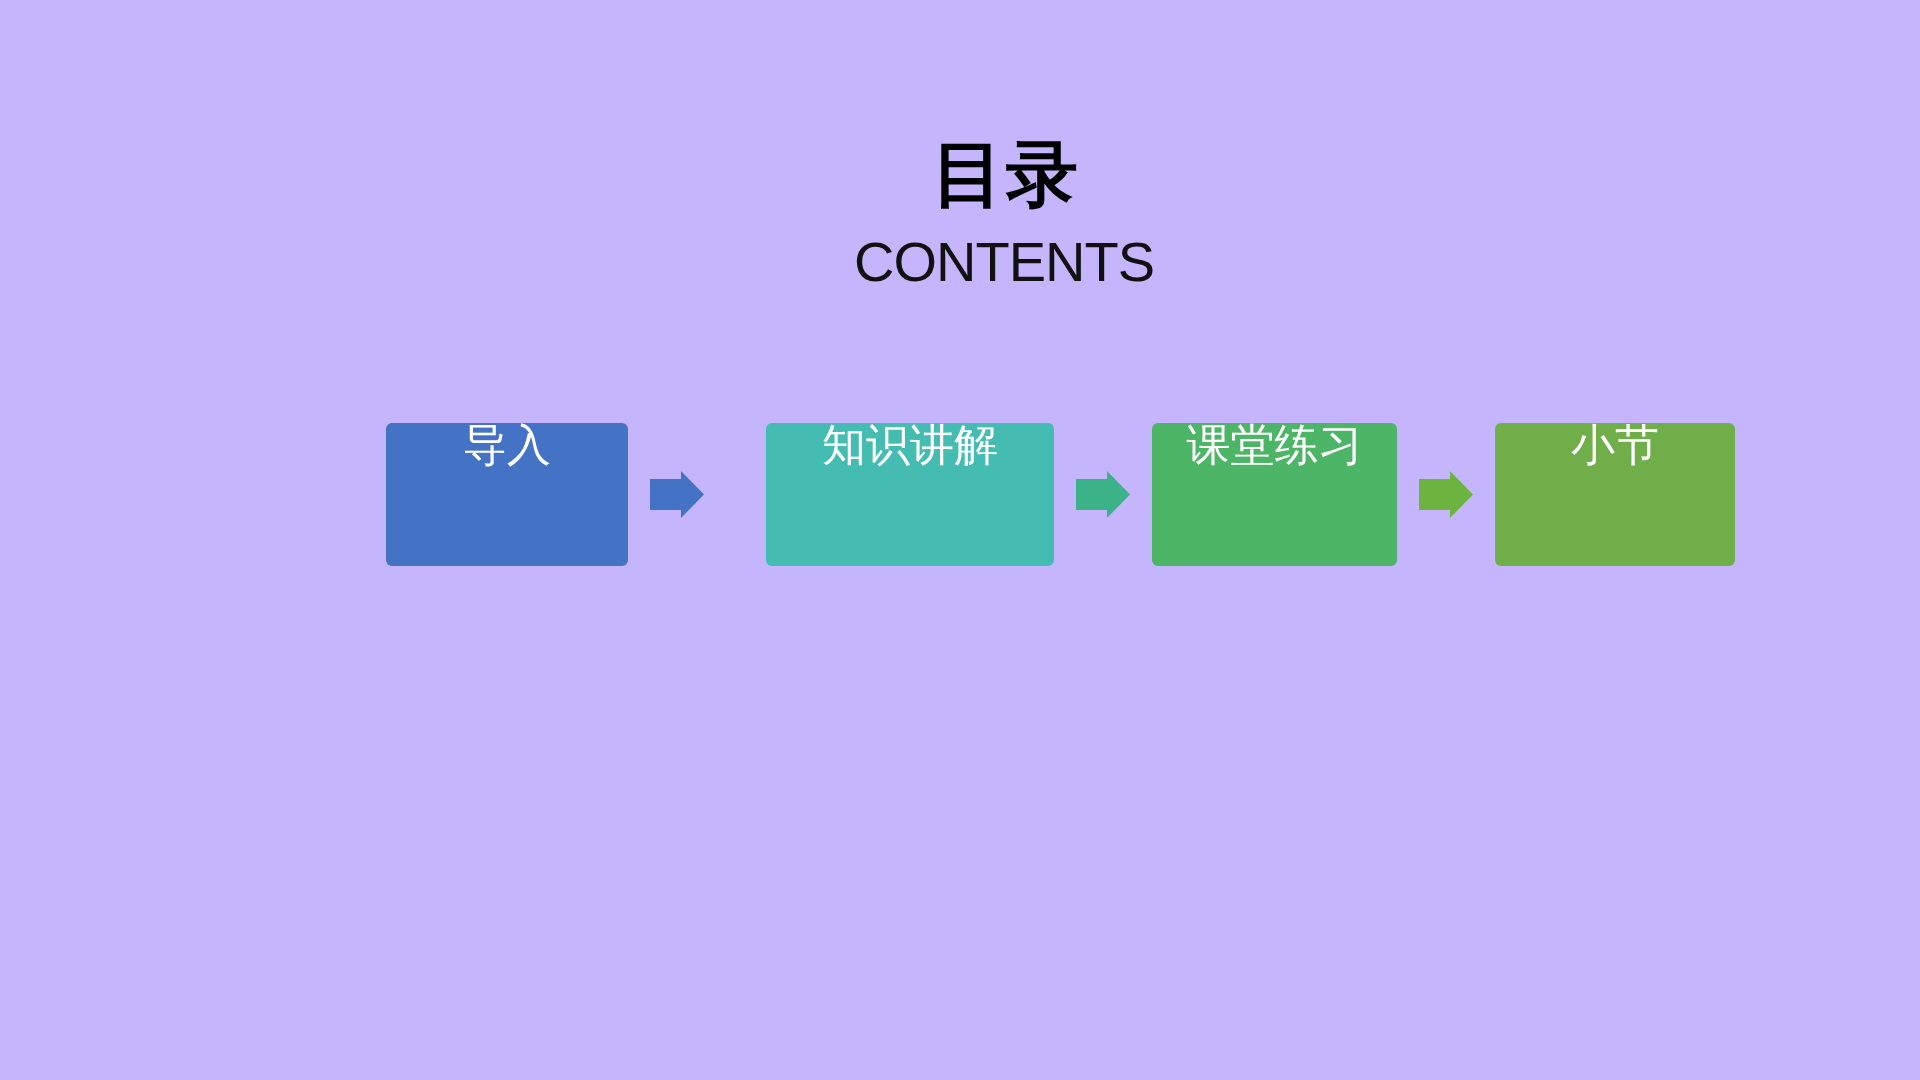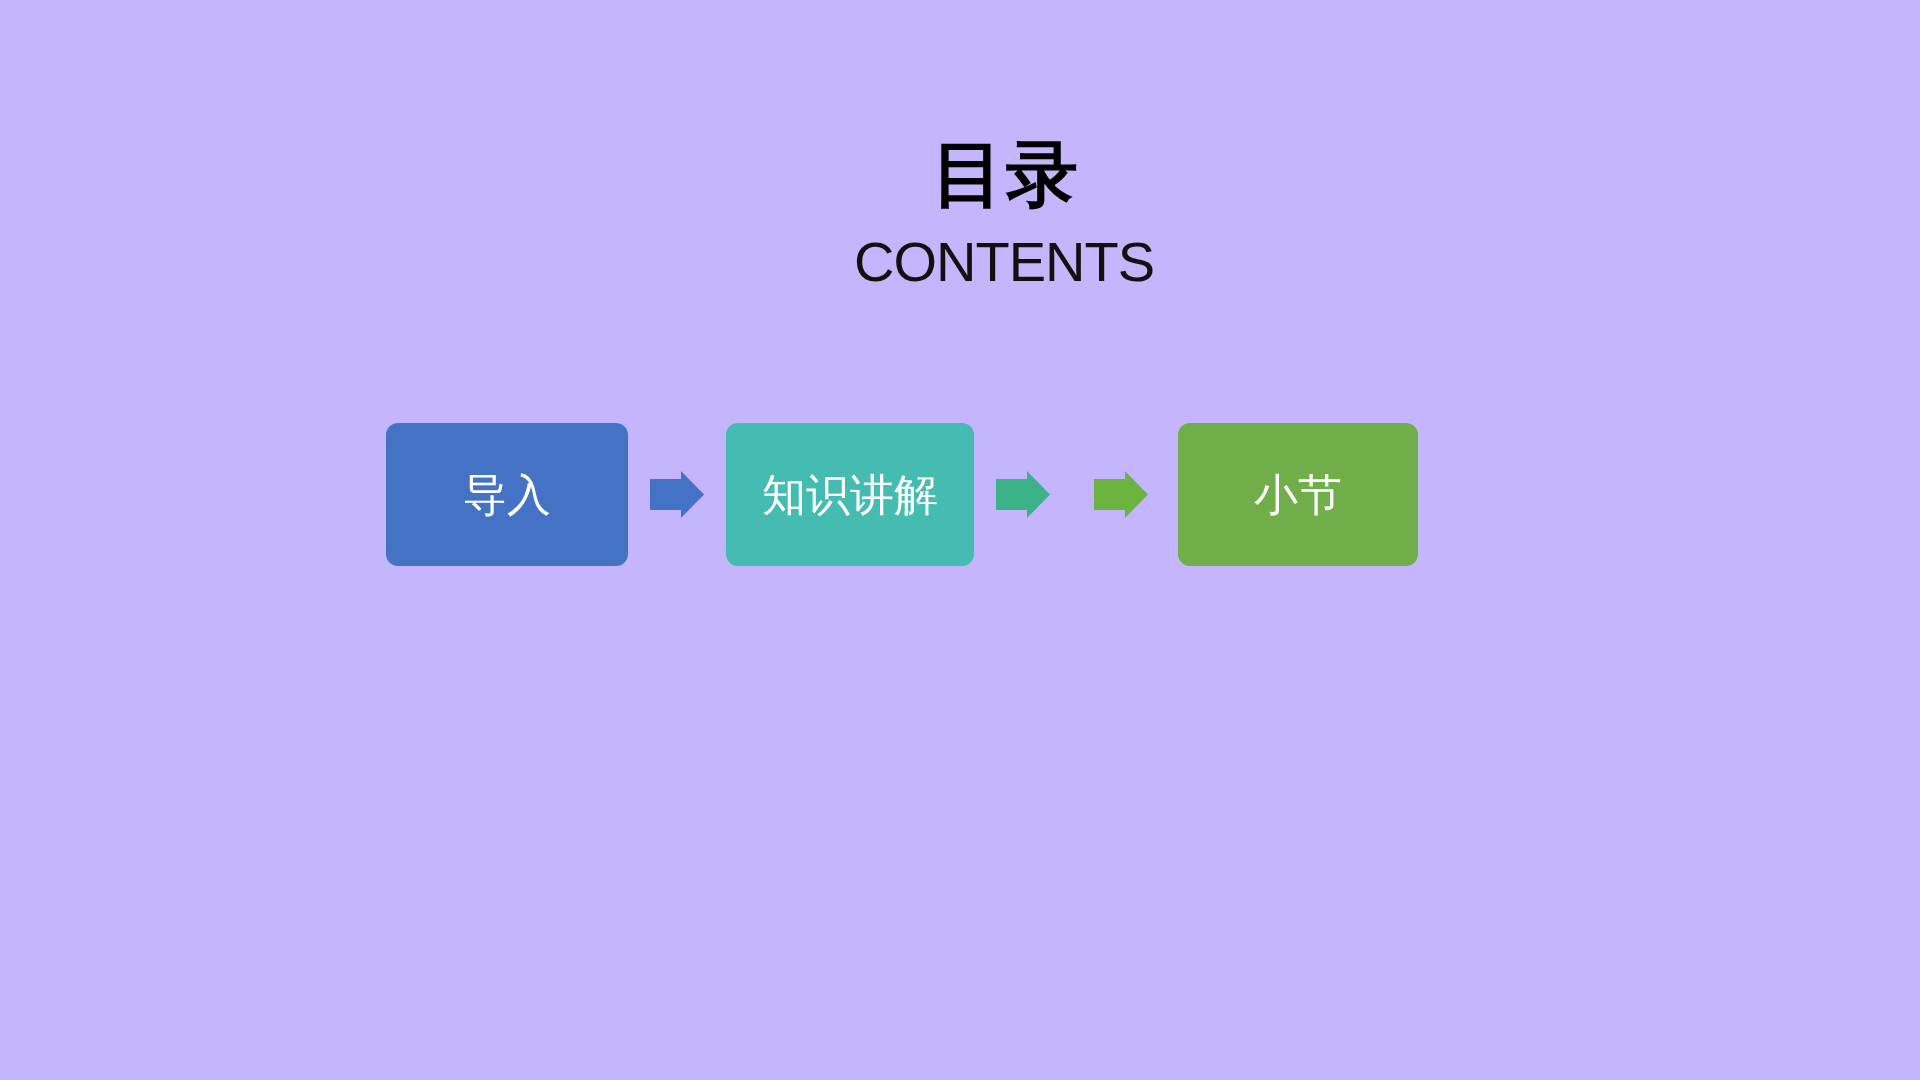--- a/index.html
+++ b/index.html
@@ -44,30 +44,29 @@
   .flow {
     position: absolute;
     top: 423px;
     left: 386px;
     height: 143px;
     display: flex;
     align-items: center;
   }
   .step {
     height: 143px;
-    border-radius: 12px;
+    border-radius: 6px;
     display: flex;
-    align-items: center;
     justify-content: center;
     flex: 0 0 auto;
   }
   .step-1 { width: 242px; }
-  .step-2 { width: 248px; }
+  .step-2 { width: 288px; margin-left: 40px; }
   .step-3 { width: 245px; }
-  .step-4 { width: 240px; margin-left: 8px; }
+  .step-4 { width: 240px; }
   .step-label {
     color: #ffffff;
     font-size: 44px;
     line-height: 1;
     white-space: nowrap;
   }
   .arrow {
     flex: 0 0 auto;
     margin: 0 22px;
     display: block;
@@ -93,20 +92,23 @@
     </svg>
 
     <div class="step step-2" style="background-color: rgb(69, 188, 178);">
       <span class="step-label">知识讲解</span>
     </div>
 
     <svg class="arrow" width="54" height="47" viewBox="0 0 54 47" aria-hidden="true">
       <polygon points="0,8 31,8 31,0 54,23.5 31,47 31,39 0,39" fill="#3BB287"></polygon>
     </svg>
 
+    <div class="step step-3" style="background-color: rgb(76, 181, 102);">
+      <span class="step-label">课堂练习</span>
+    </div>
 
     <svg class="arrow" width="54" height="47" viewBox="0 0 54 47" aria-hidden="true">
       <polygon points="0,8 31,8 31,0 54,23.5 31,47 31,39 0,39" fill="#6CB33F"></polygon>
     </svg>
 
     <div class="step step-4" style="background-color: rgb(112, 174, 74);">
       <span class="step-label">小节</span>
     </div>
 
   </div>

